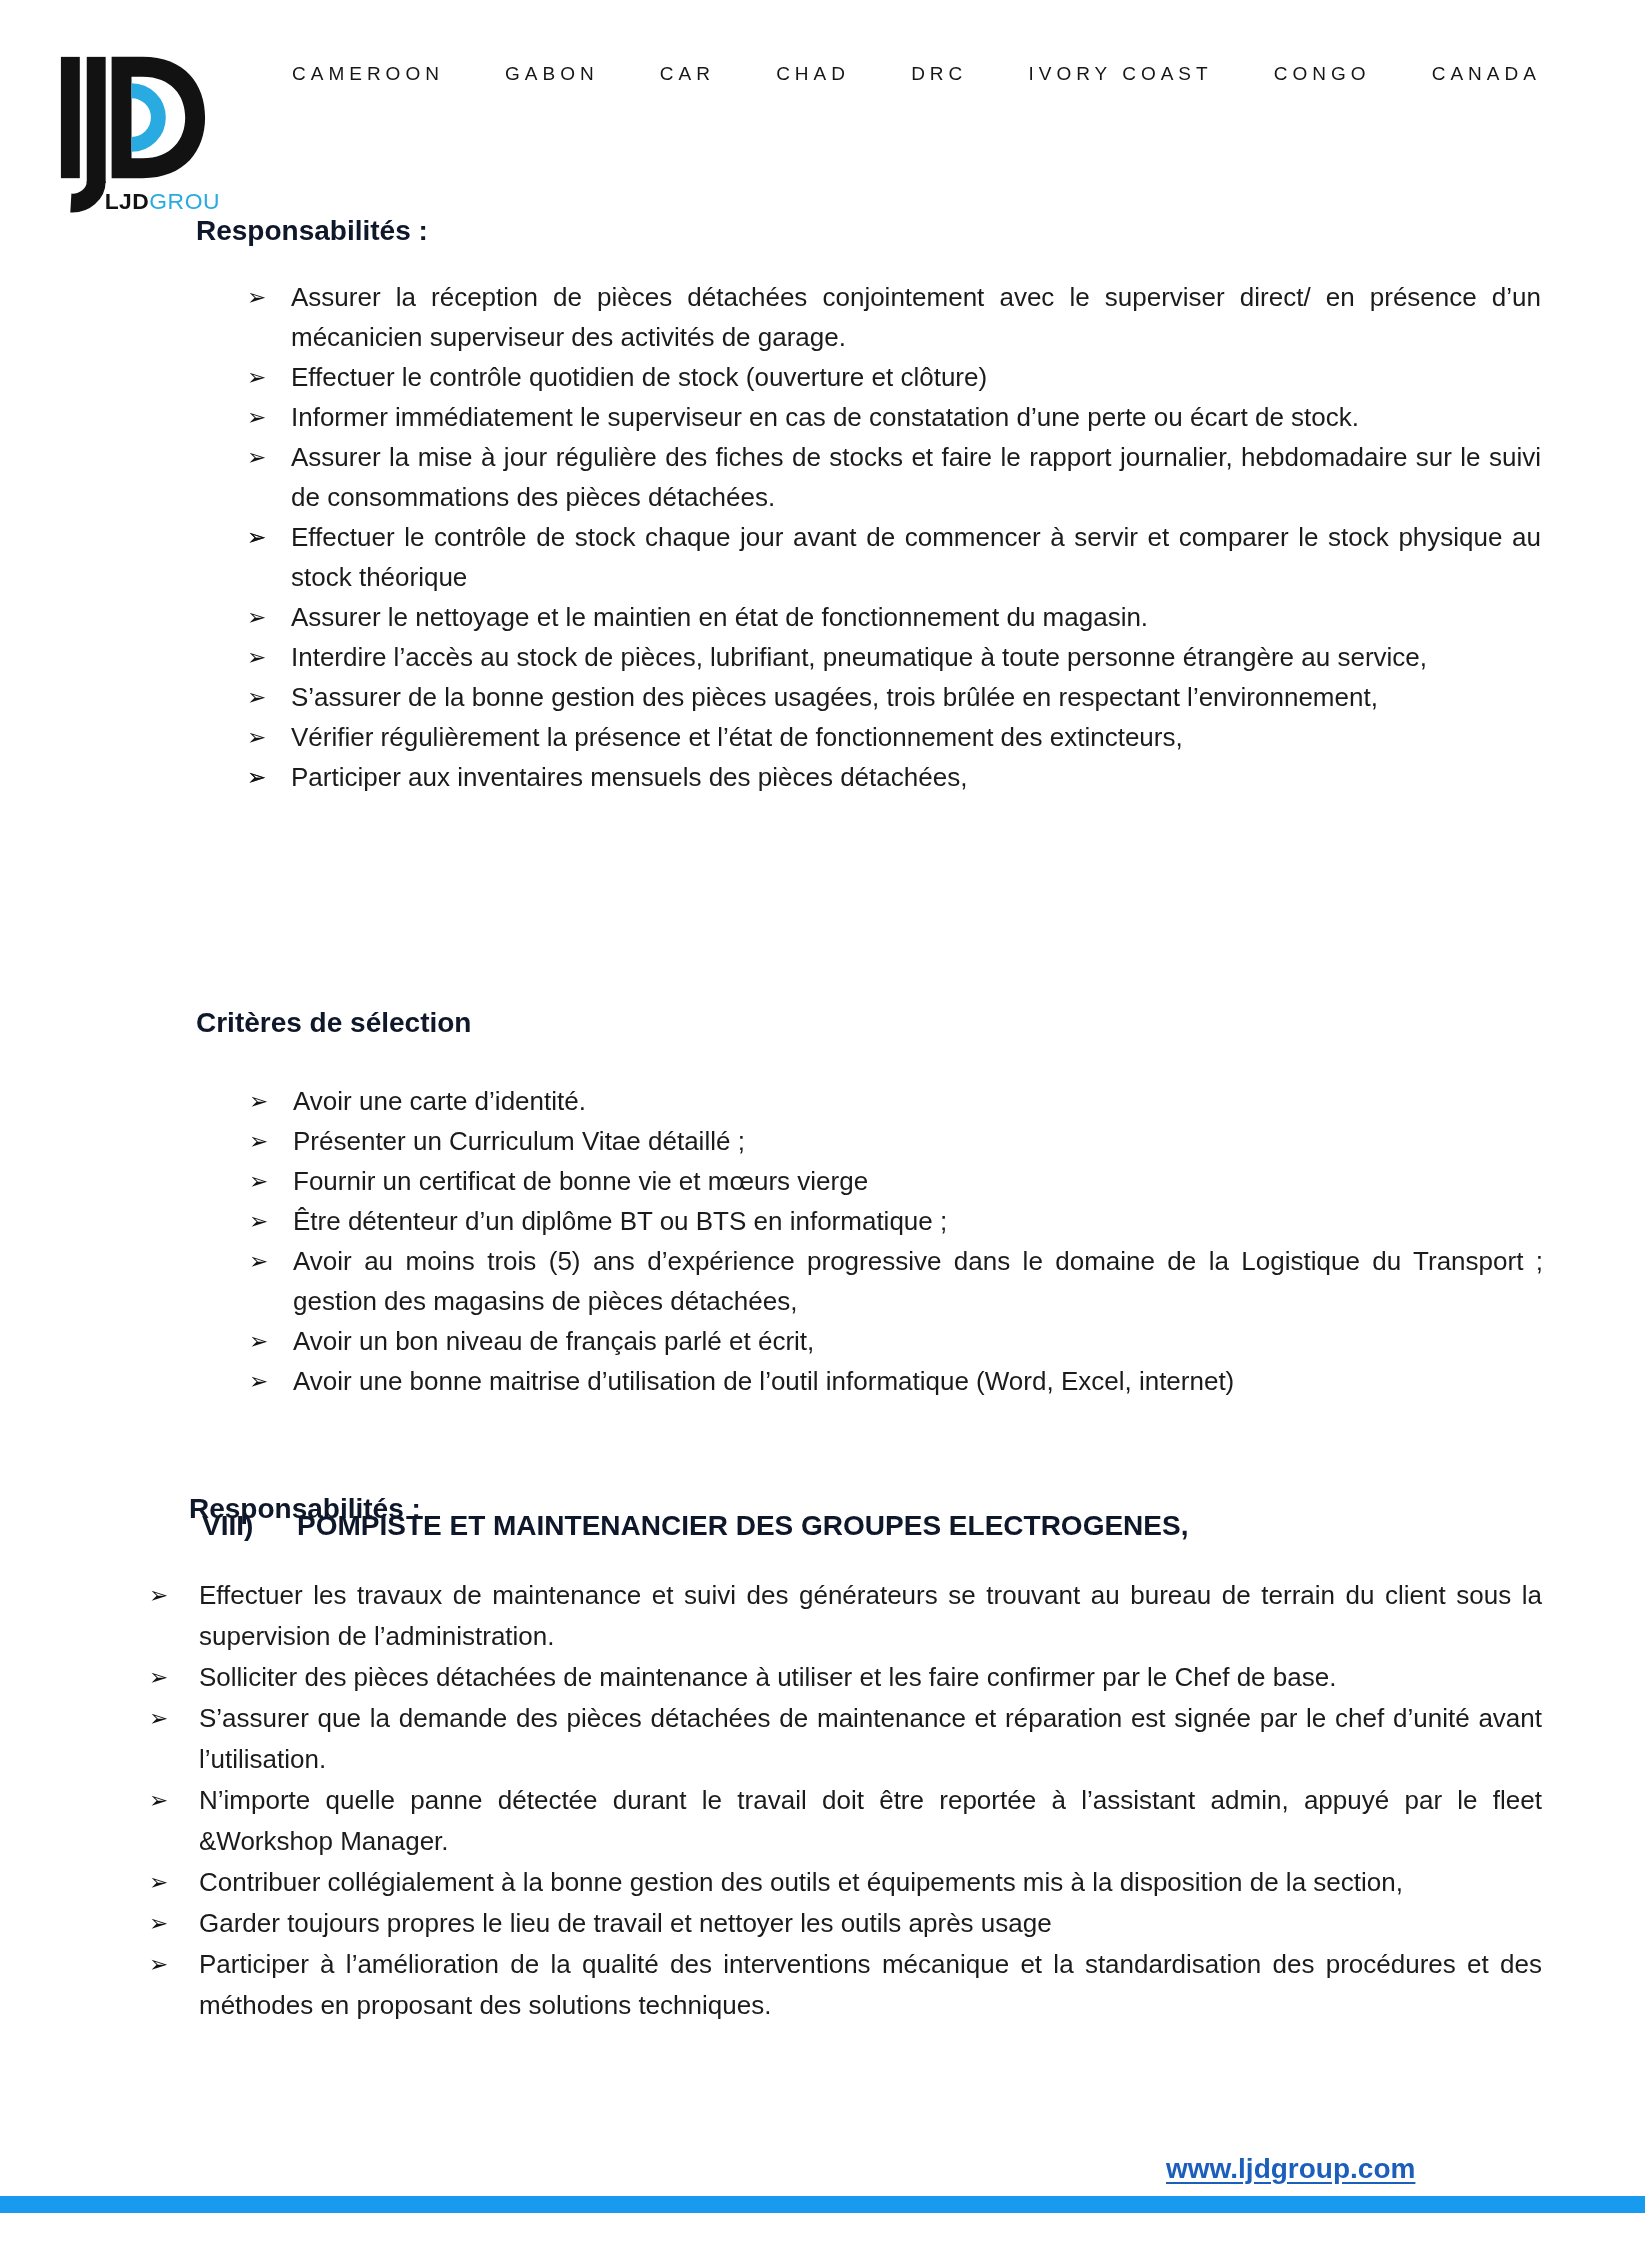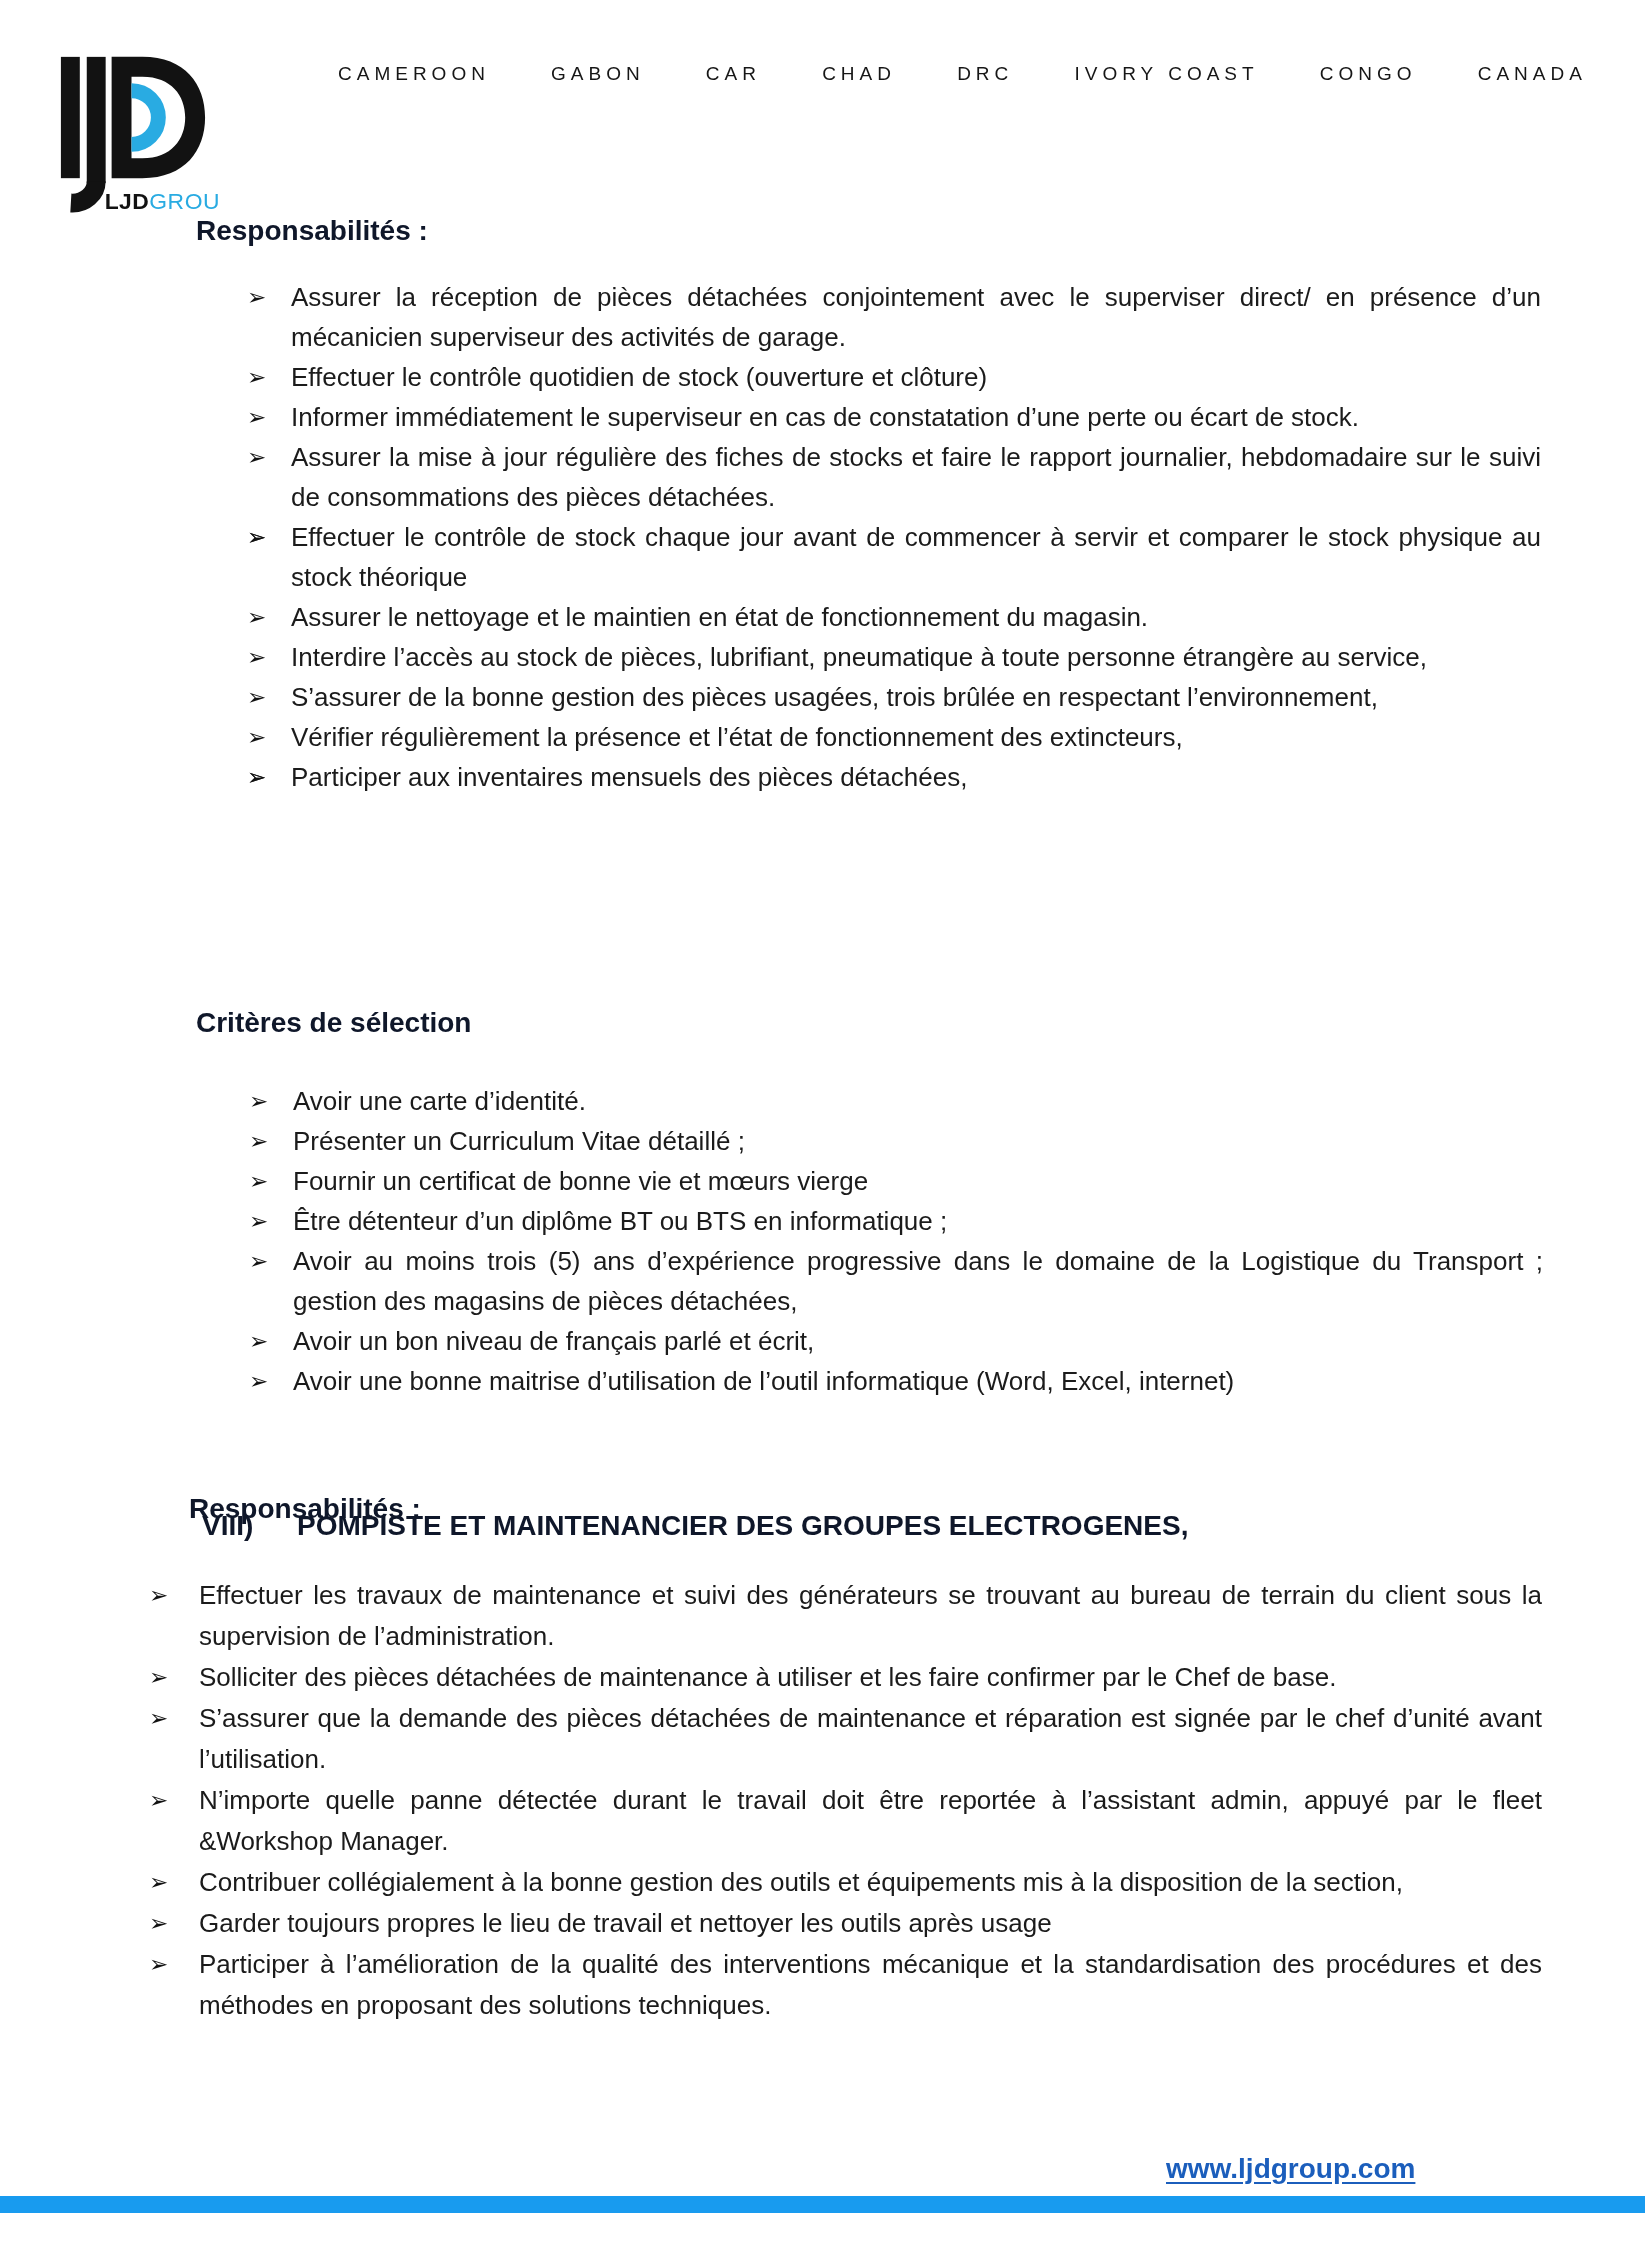--- a/index.html
+++ b/index.html
@@ -15,21 +15,21 @@
   .page { position:absolute; inset:0; }
 
   
   .logo { position:absolute; left:45px; top:26px; width:174px; height:191px; }
   .logo svg { width:100%; height:100%; }
 
   
   .countries {
     position:absolute; left:292px; top:63px; width:1249px;
     display:flex; justify-content:space-between; align-items:center;
-    font-size:19px; letter-spacing:5px; color:#161616; white-space:nowrap;margin-left:46px;
+    font-size:19px; letter-spacing:5px; color:#161616; white-space:nowrap;
   }
 
   
   .h { position:absolute; font-weight:bold; font-size:28px; color:#0f172a; white-space:nowrap; }
   #h-resp1 { left:196px; top:215px; }
   #h-crit  { left:196px; top:1007px; }
   #h-viii  { left:202px; top:1510px; }
   #h-viii .num { display:inline-block; width:95px; }
   #h-resp2 { left:189px; top:1493px; }
 

